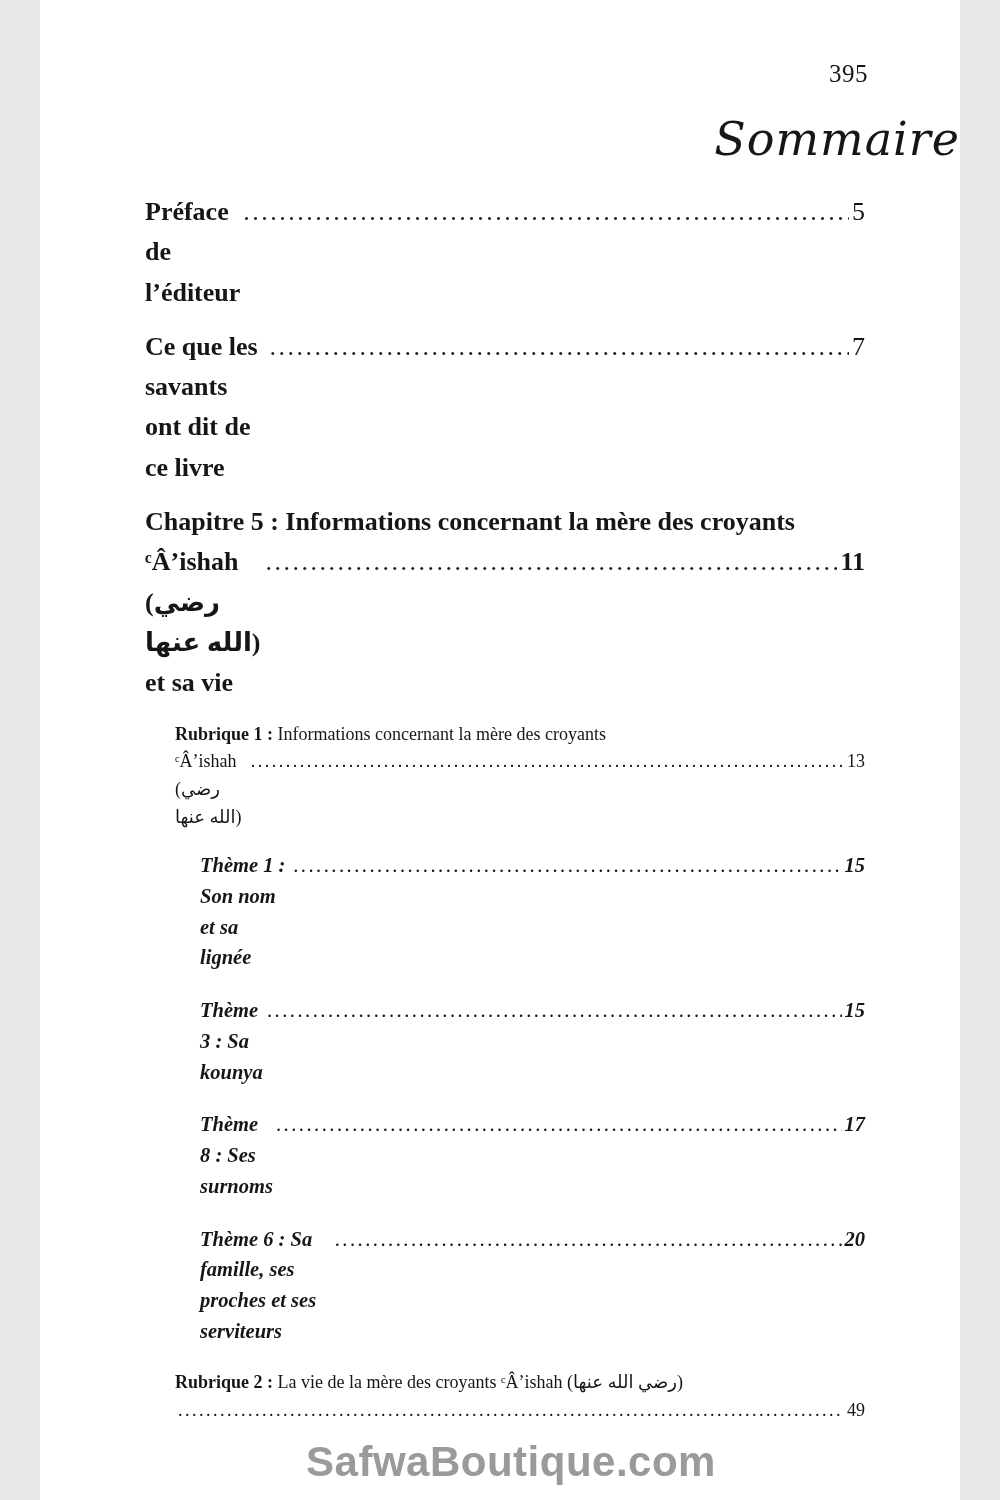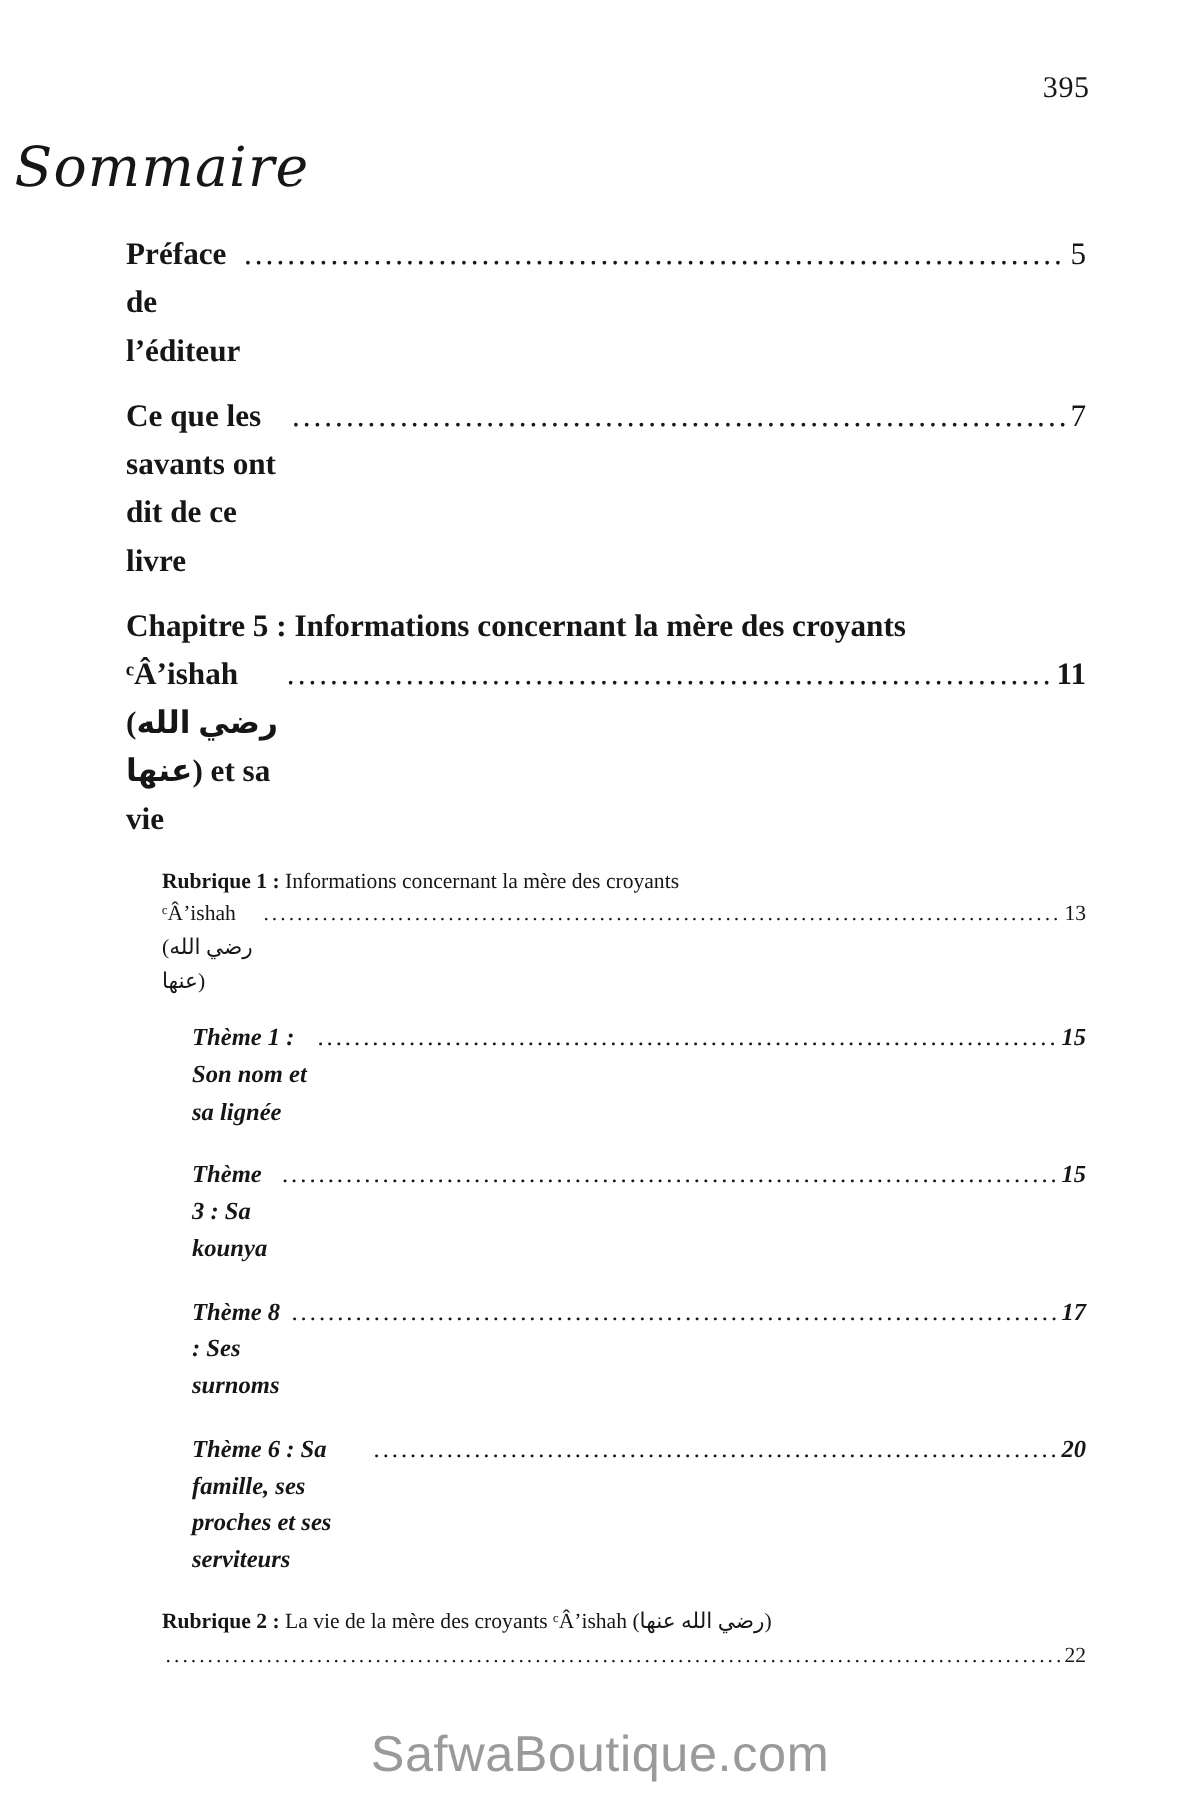--- a/index.html
+++ b/index.html
@@ -1,35 +1,35 @@
 <!DOCTYPE html>
 <html lang="fr"><head>
 <meta charset="utf-8">
 <style>
   html, body { margin: 0; padding: 0; background: #e8e8e8; }
   .page {
     position: relative;
-    width: 1000px;
+    width: 920px;
     height: 1500px;
     margin: 0 auto;
     background: #ffffff;
     color: #161616;
     font-family: "Liberation Serif", "DejaVu Serif", "DejaVu Sans", serif;
     overflow: hidden;
   }
   .page-number {
     position: absolute;
     top: 60px;
     right: 92px;
     font-size: 25px;
     letter-spacing: 0.5px;
   }
   .title {
     margin-top: 112px;
-    text-align: left;
+    text-align: right;
     font-size: 46px;
     font-style: italic;
     font-family: "DejaVu Serif", "Liberation Serif", serif;
     letter-spacing: 1px;
     margin-left: 12px;
   }
   .toc {
     margin: 26px 95px 0 105px;
   }
   .entry { margin-bottom: 14px; }
@@ -57,26 +57,26 @@
   .dots::after {
     content: "....................................................................................................................................................................................................................";
     letter-spacing: 2.5px;
     font-style: normal;
     font-weight: 400;
   }
   .pg { white-space: pre; }
   .chapter .pg { font-weight: 700; }
   .watermark {
     position: absolute;
-    left: 0;
+    left: 11px;
     bottom: 14px;
     width: 100%;
     text-align: center;
     font-family: "Liberation Sans", "DejaVu Sans", sans-serif;
-    font-weight: 400;
+    font-weight: 700;
     font-size: 42px;
     color: #9a9a9a;
     letter-spacing: 0.5px;
   }
 </style>
 </head>
 <body>
 
 <div class="page">
 
@@ -159,20 +159,20 @@
       </div>
       <div class="entry rubrique">
         <div class="line">
           <span class="pre">Rubrique 2 : </span>
           <span class="txt">La vie de la mère des croyants ᶜÂ’ishah (رضي الله عنها)</span>
         </div>
         <div class="line last">
           <span class="pre"></span>
           <span class="txt"></span>
           <span class="dots"></span>
-          <span class="pg">22</span>
+          <span class="pg">49</span>
         </div>
       </div>
     </div>
 
   <div class="watermark">SafwaBoutique.com</div>
 
 </div>
 
 </body></html>

